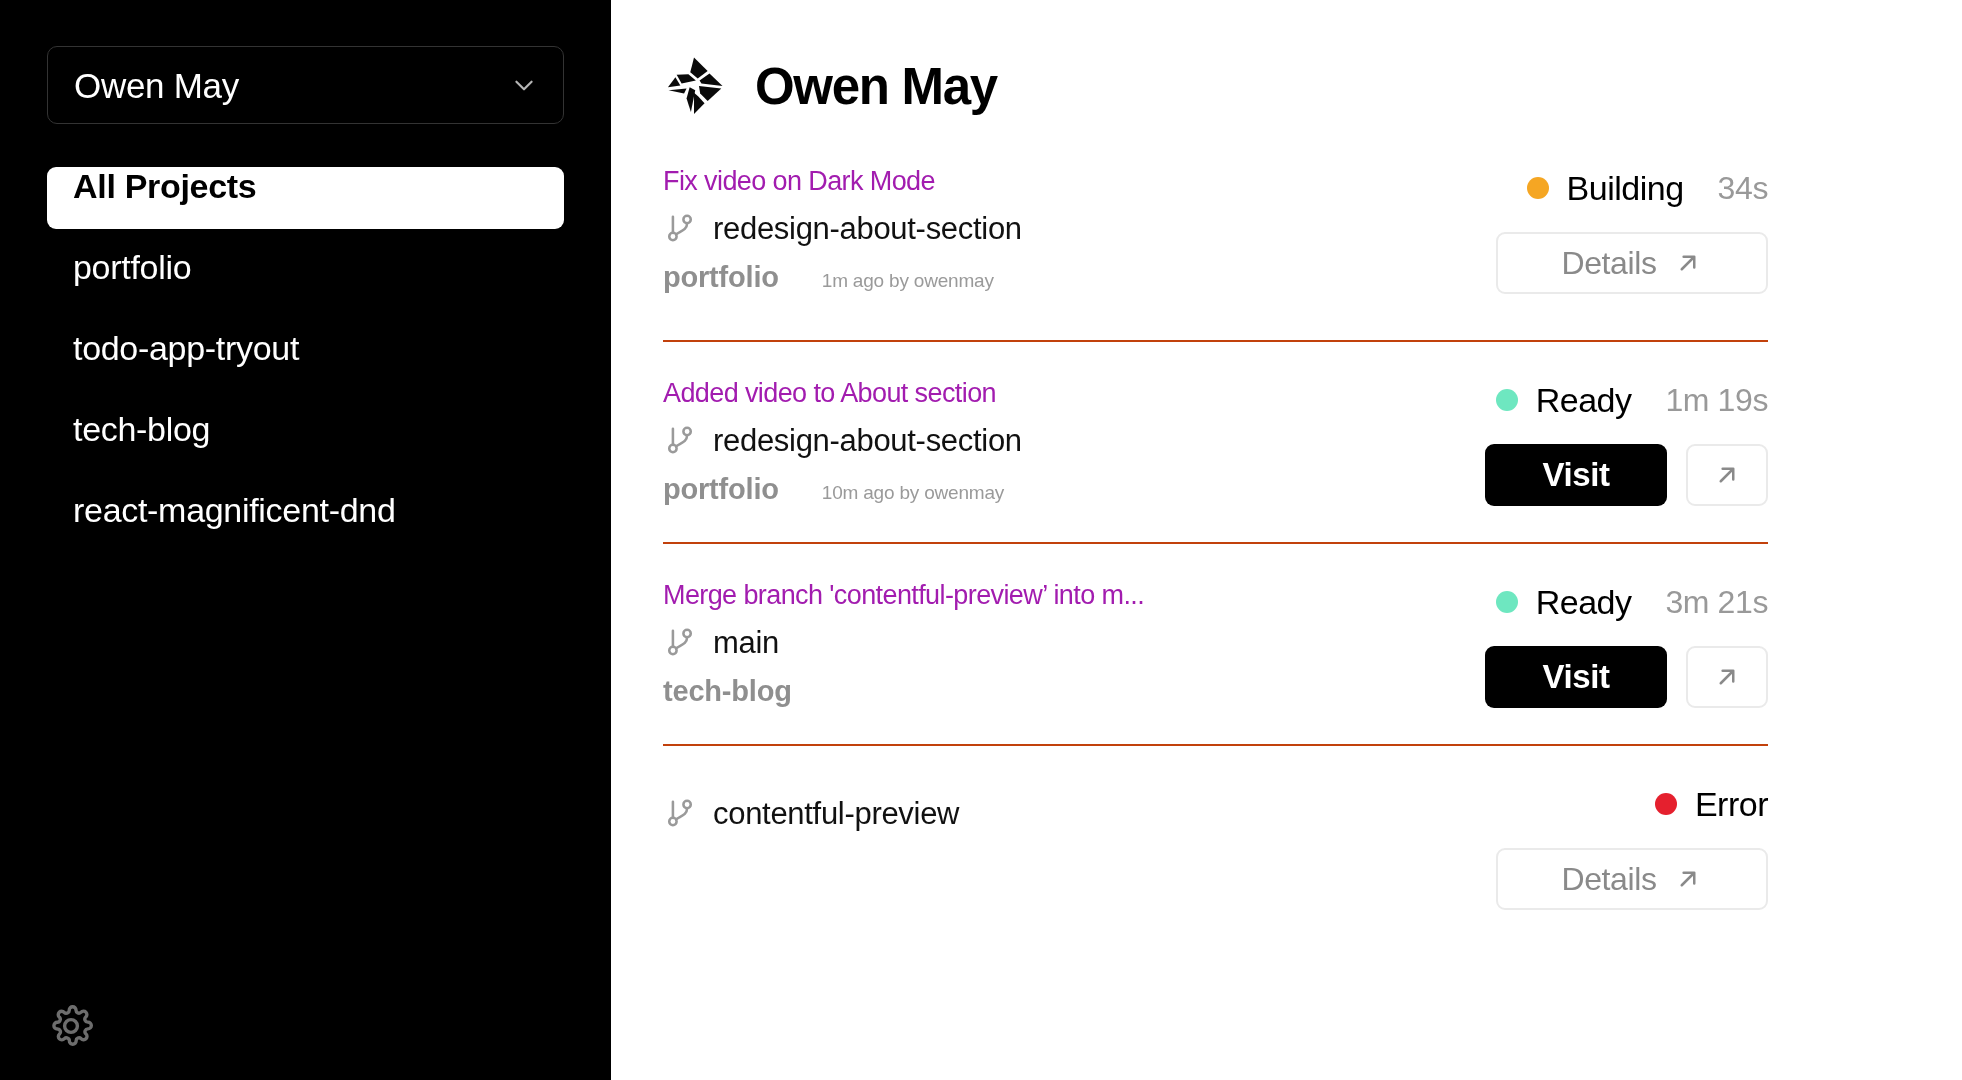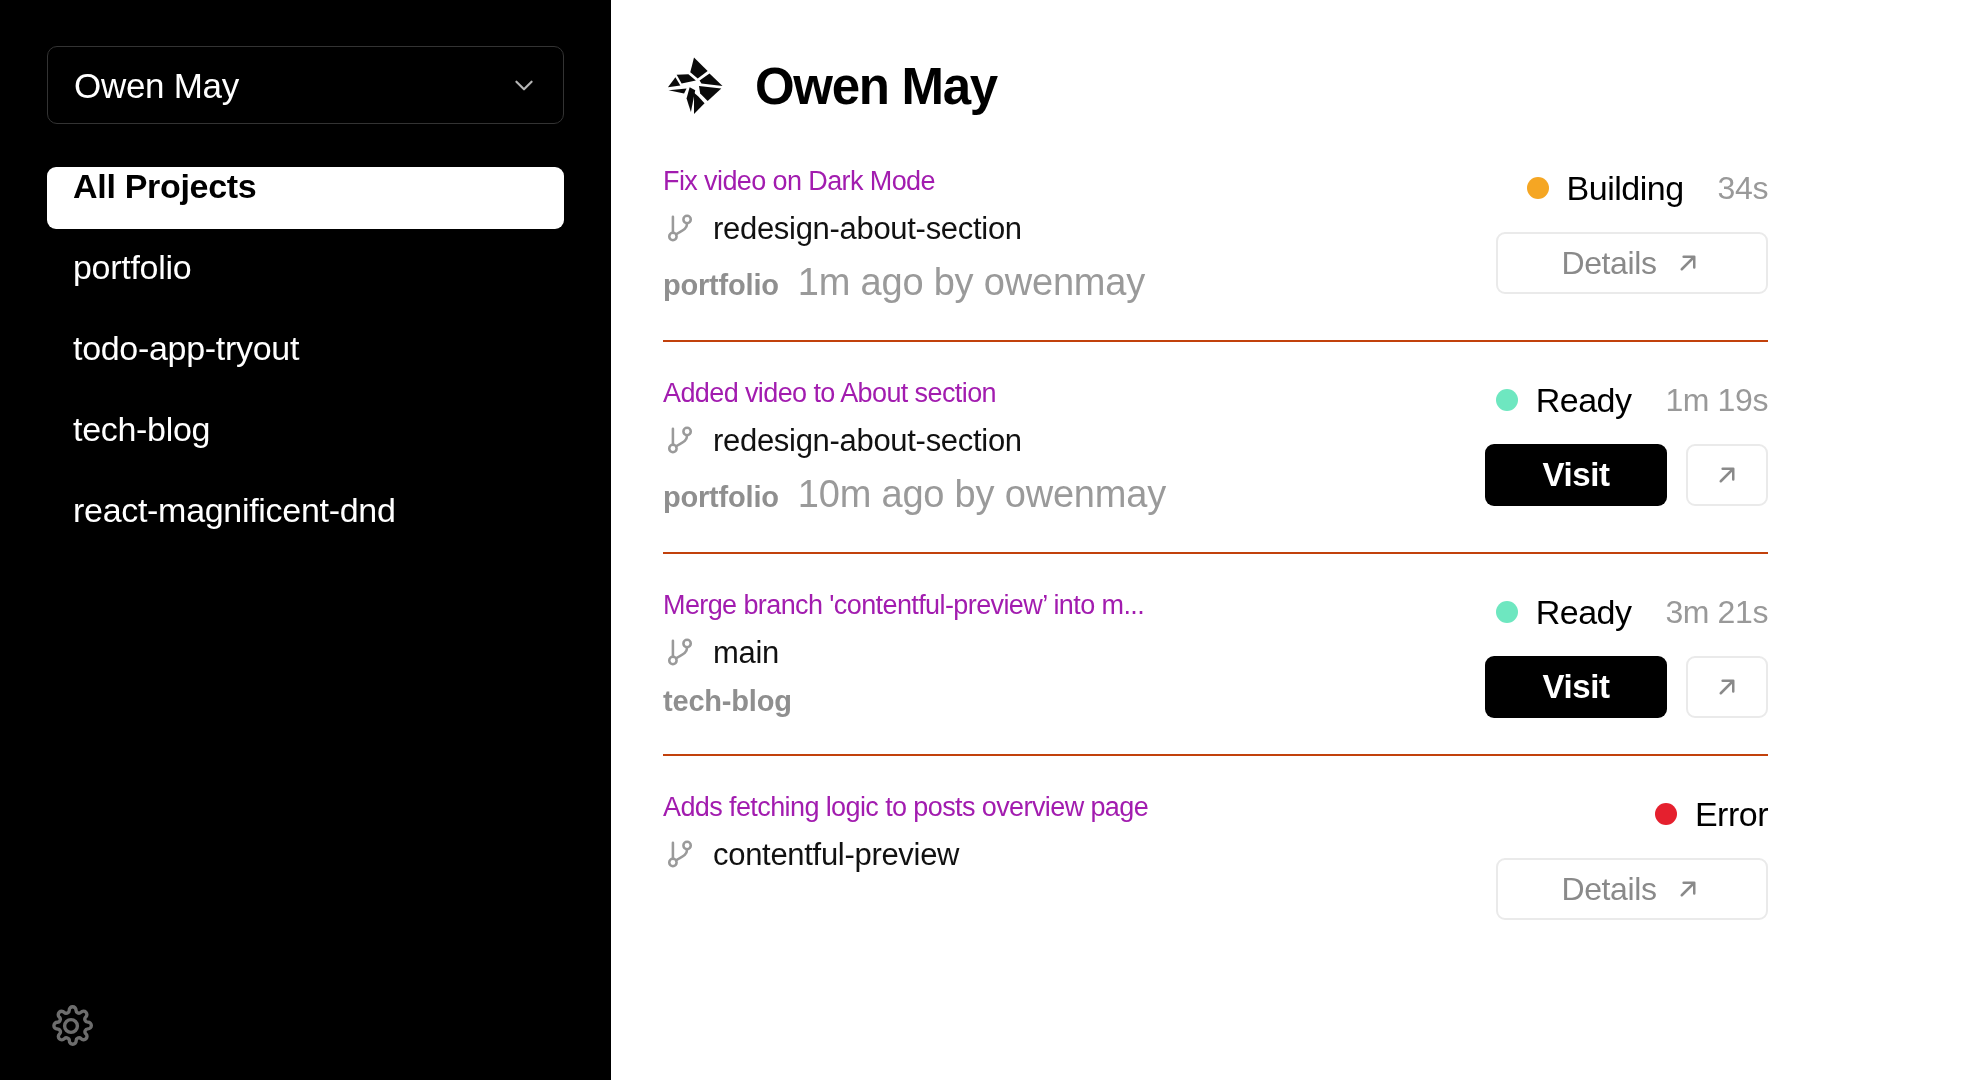--- a/index.html
+++ b/index.html
@@ -184,24 +184,25 @@
     gap: 19px;
     margin-top: 16px;
   }
   .meta-project {
     font-size: 29px;
     font-weight: 700;
     color: #8f8f8f;
     letter-spacing: -0.2px;
   }
   .meta-time {
-    font-size: 38px;
+    font-size: 19px;
     font-weight: 400;
     color: #9a9a9a;
     letter-spacing: -0.2px;
+    margin-left: 24px;
   }
 
   .deploy-right {
     display: flex;
     flex-direction: column;
     align-items: flex-end;
     flex: 0 0 auto;
   }
   .status-line {
     display: flex;
@@ -448,21 +449,20 @@
               <svg class="arrow-ne" viewBox="0 0 24 24" fill="none">
                 <path d="M7 17L17 7M8.5 7H17v8.5" stroke="#8a8a8a" stroke-width="2" stroke-linecap="round" stroke-linejoin="round"></path>
               </svg>
             </button>
           </div>
         </div>
       </article>
 
       <article class="deploy-row">
         <div class="deploy-left">
-          <div class="deploy-title">Adds fetching logic to posts overview page</div>
           <div class="deploy-branch">
             <svg class="branch-icon" viewBox="0 0 24 24" fill="none">
               <circle cx="7" cy="18" r="2.6" stroke="#9a9a9a" stroke-width="1.8"></circle>
               <circle cx="17" cy="6" r="2.6" stroke="#9a9a9a" stroke-width="1.8"></circle>
               <path d="M7 15.4V4M17 8.6c0 4.6-4.2 5.6-7 7.4" stroke="#9a9a9a" stroke-width="1.8" stroke-linecap="round"></path>
             </svg>
             <span class="branch-name">contentful-preview</span>
           </div>
         </div>
         <div class="deploy-right">

